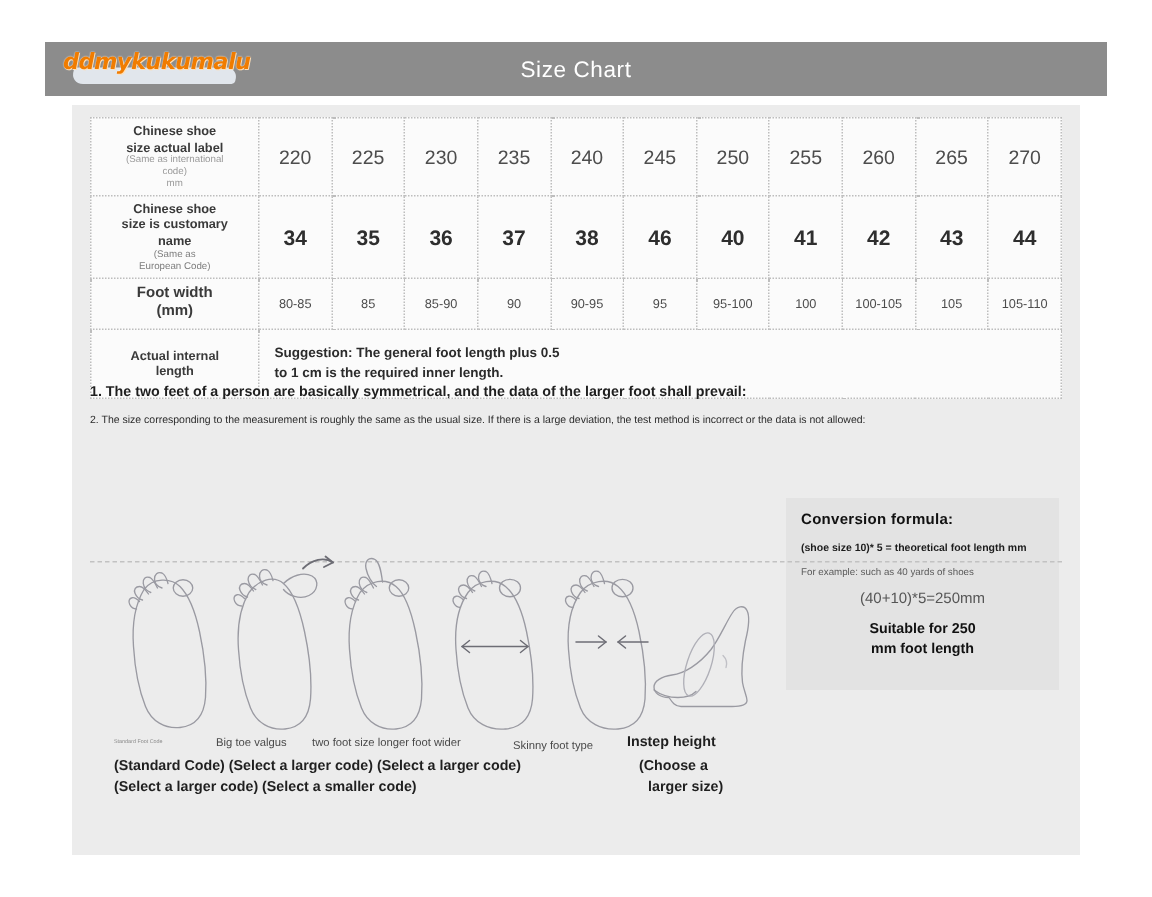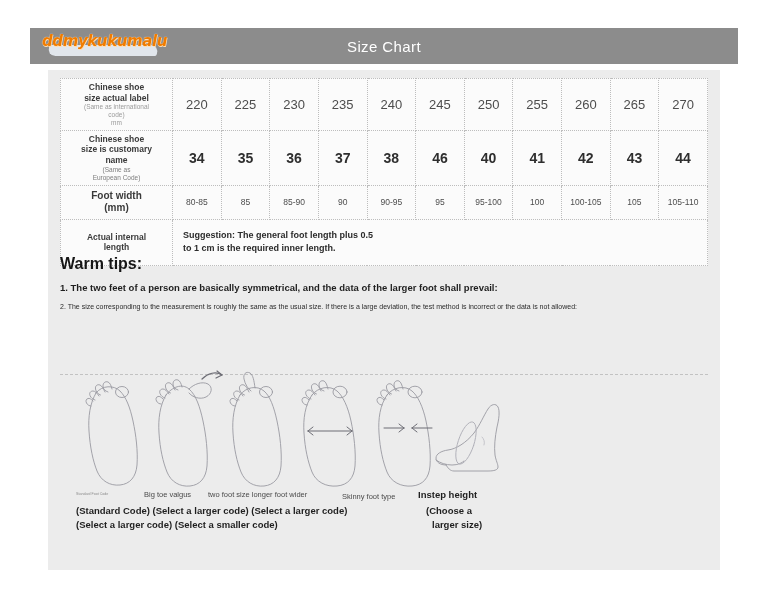--- a/index.html
+++ b/index.html
@@ -313,25 +313,34 @@
             <td class="note" colspan="11">
               <span>Suggestion: The general foot length plus 0.5</span><br>
               <span>to 1 cm is the required inner length.</span>
             </td>
           </tr>
         </tbody>
       </table>
     </div>
 
     <div class="tips">
-      <div class="tips-title">Warm tips:</div>
       <div class="tip1">1. The two feet of a person are basically symmetrical, and the data of the larger foot shall prevail:</div>
       <div class="tip2">2. The size corresponding to the measurement is roughly the same as the usual size. If there is a large deviation, the test method is incorrect or the data is not allowed:</div>
     </div>
 
+    <div class="formula-box">
+      <div class="formula-title">Conversion formula:</div>
+      <div class="formula-line">(shoe size 10)* 5 = theoretical foot length mm</div>
+      <div class="formula-example">For example: such as 40 yards of shoes</div>
+      <div class="formula-calc">(40+10)*5=250mm</div>
+      <div class="formula-result">
+        <span>Suitable for 250</span><br>
+        <span>mm foot length</span>
+      </div>
+    </div>
 
     <div class="divider"></div>
 
     <div class="diagram">
       <svg class="foot-svg" width="420" height="140" viewBox="0 0 420 140">
         <g fill="none" stroke="#9a9aa2" stroke-width="0.9" stroke-linecap="round" stroke-linejoin="round">
 
           <g>
             <path d="M12 28 C6 38 4 52 5 66 C6 82 9 96 13 106 C17 116 26 121 36 120 C46 119 52 112 53 100 C54 86 52 70 49 56 C46 42 42 32 36 26 C30 20 18 20 12 28 Z"></path>
             <ellipse cx="38" cy="27" rx="6.5" ry="5.5"></ellipse>

